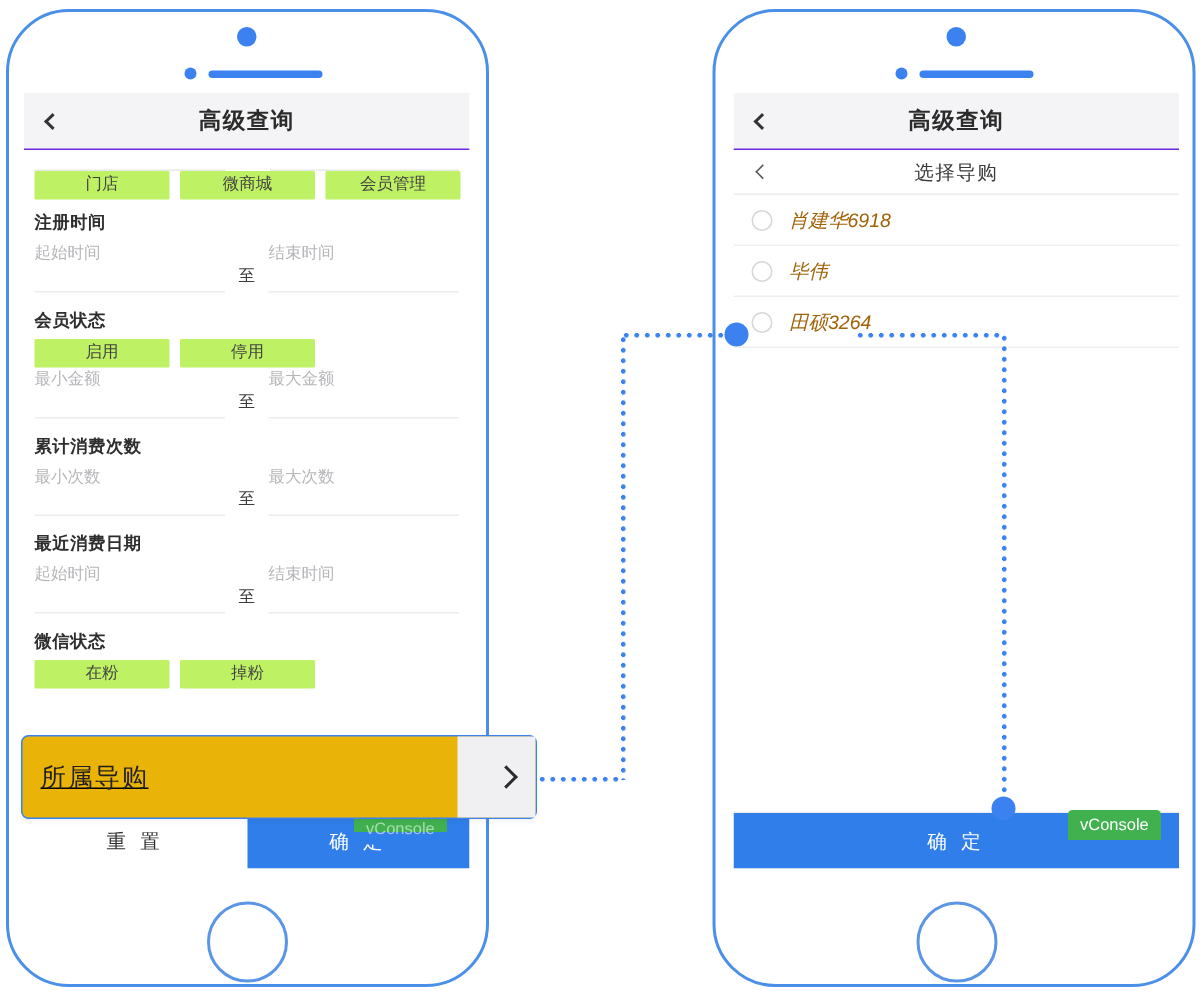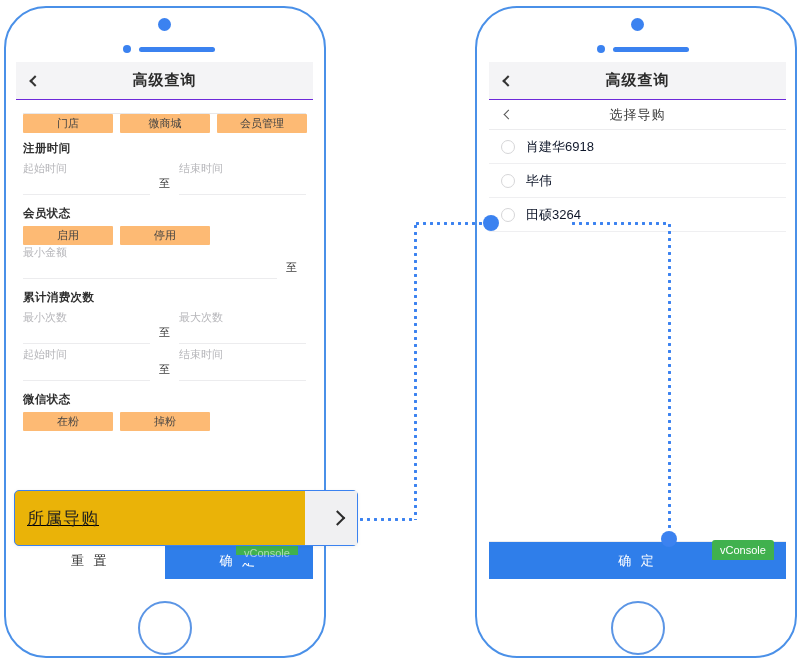--- a/index.html
+++ b/index.html
@@ -107,21 +107,21 @@
     flex: 1; height: 1px; background: #e8e8ea;
   }
   .clip-gap { width: 30px; }
   .field { padding: 0 7px; }
   .field-label {
     font-size: 11.5px; font-weight: 700; color: #2e2e2e;
     padding: 8px 0 5px 0; letter-spacing: .4px;
   }
   .chips { display: flex; gap: 7px; }
   .chip {
-    background: #fdba74;
+    background: #bef264;
     color: #424242;
     font-size: 11px;
     height: 19px; line-height: 19px;
     text-align: center;
     flex: 0 0 auto;
     width: 90px;
     border-radius: 1px;
   }
   .range {
     display: flex; align-items: flex-end; gap: 0;
@@ -174,21 +174,21 @@
     padding: 0 12px;
     border-bottom: 1px solid #efeff1;
     gap: 11px;
   }
   .radio {
     width: 14px; height: 14px; flex: 0 0 14px;
     border: 1px solid #d6d6d8;
     border-radius: 50%;
     background: #ffffff;
   }
-  .list-label { font-size: 13px; color: #0f172a; }
+  .list-label { font-size: 13px; color: #a16207; font-style: italic; }
 
   
   .vconsole {
     position: absolute;
     background: #40b14e;
     color: #ffffff;
     font-size: 11px;
     padding: 4px 8px;
     border-radius: 3px 3px 0 0;
     z-index: 6;
@@ -309,33 +309,35 @@
         <div class="chips">
           <div class="chip">启用</div>
           <div class="chip">停用</div>
         </div>
       </div>
 
       <div class="field">
         <div class="range">
           <div class="range-input">最小金额</div>
           <div class="range-sep">至</div>
+          <div class="range-input">最大金额</div>
         </div>
       </div>
 
       <div class="field">
         <div class="field-label">累计消费次数</div>
         <div class="range">
           <div class="range-input">最小次数</div>
           <div class="range-sep">至</div>
           <div class="range-input">最大次数</div>
         </div>
       </div>
 
       <div class="field">
+        <div class="field-label">最近消费日期</div>
         <div class="range">
           <div class="range-input">起始时间</div>
           <div class="range-sep">至</div>
           <div class="range-input">结束时间</div>
         </div>
       </div>
 
       <div class="field">
         <div class="field-label">微信状态</div>
         <div class="chips">

